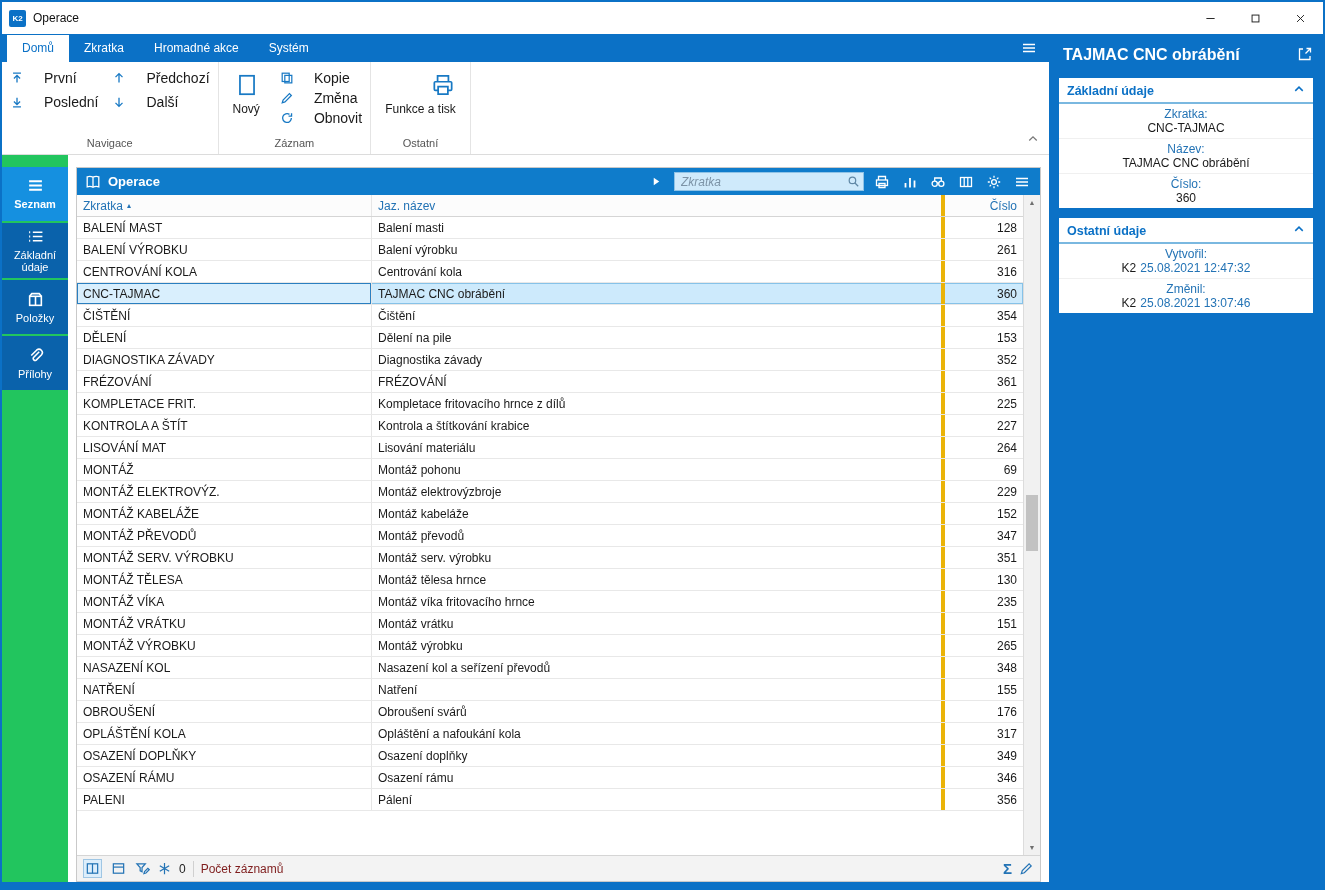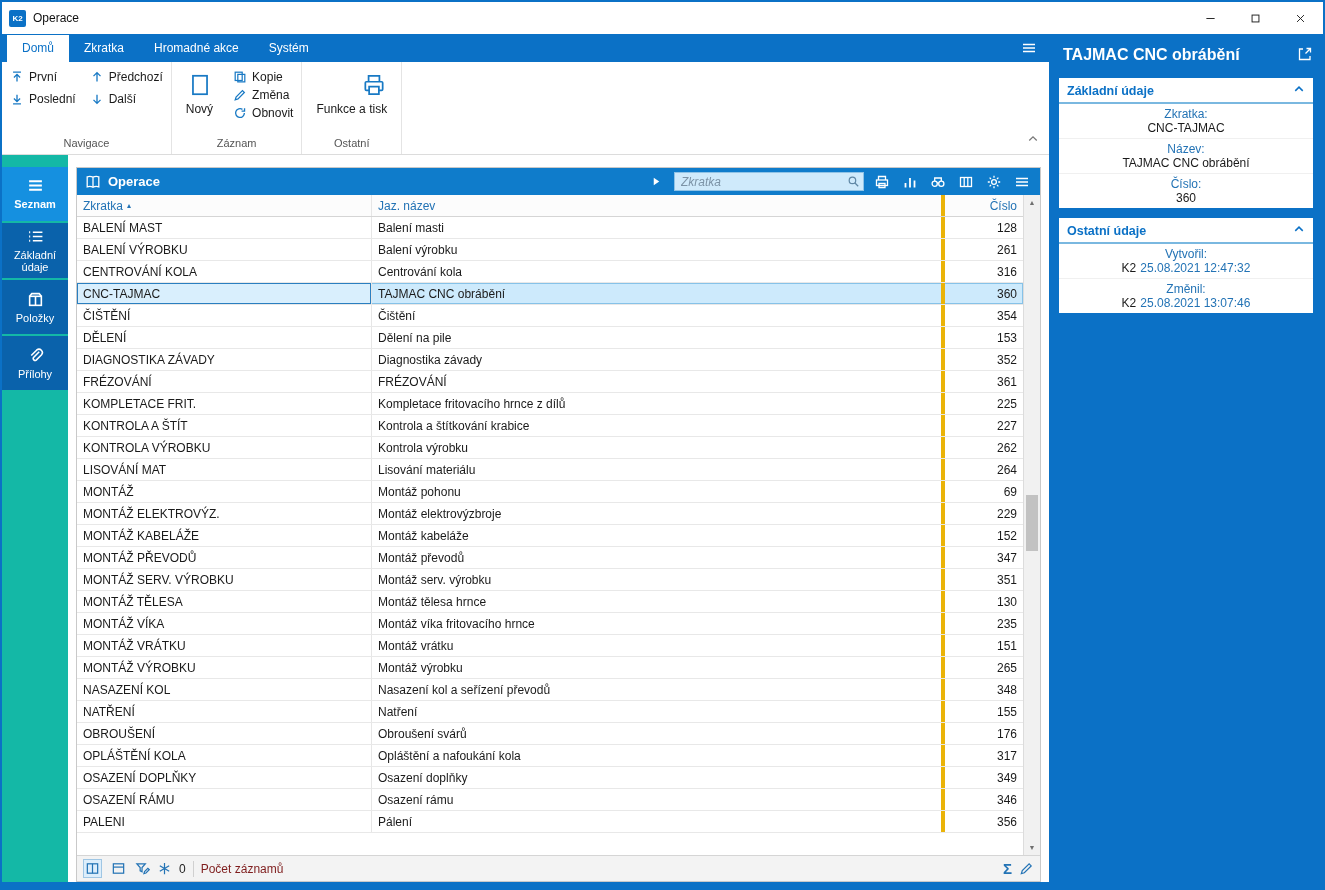--- a/index.html
+++ b/index.html
@@ -24,30 +24,30 @@
   .rtab-menu { position: absolute; right: 12px; top: 6px; color: #fff; }
   .rtab-menu svg { width: 16px; height: 16px; }
 
   
   .ribbon-body { height: 93px; background: #fff; border-bottom: 1px solid #dcdcdc; display: flex; position: relative; }
   .rgroup { display: flex; flex-direction: column; border-right: 1px solid #e4e4e4; padding: 0 8px; }
   .rg-content { flex: 1; display: flex; gap: 14px; padding-top: 8px; }
   .rg-label { text-align: center; font-size: 11px; color: #555; padding: 2px 0 5px; }
   .vcol { display: flex; flex-direction: column; gap: 8px; }
   .vcol.tight { gap: 4px; }
-  .sbtn { display: flex; align-items: center; gap: 5px; font-size: 12px; color: #1a1a1a; white-space: nowrap; }
+  .sbtn { display: flex; align-items: center; gap: 20px; font-size: 14px; color: #1a1a1a; white-space: nowrap; }
   .sbtn svg { width: 14px; height: 14px; color: #1879c4; flex: none; }
   .bigbtn { display: flex; flex-direction: column; align-items: flex-end; gap: 5px; font-size: 12px; color: #1a1a1a; padding: 2px 6px; text-align: center; line-height: 1.15; }
   .bigbtn svg { width: 26px; height: 26px; color: #1879c4; }
   .ribbon-collapse { position: absolute; right: 10px; bottom: 5px; color: #777; }
   .ribbon-collapse svg { width: 12px; height: 12px; }
 
   
   .workspace { flex: 1; background: #fff; display: flex; overflow: hidden; }
-  .sidebar { width: 66px; display: flex; flex-direction: column; gap: 2px; padding-top: 12px; background: #14b8a6; }
+  .sidebar { width: 66px; display: flex; flex-direction: column; gap: 2px; padding-top: 12px; background: #22c55e; }
   .stile { background: #0a62ab; color: #fff; min-height: 54px; display: flex; flex-direction: column; align-items: center; justify-content: center; gap: 4px; font-size: 11px; text-align: center; line-height: 1.1; padding: 5px 2px; }
   .stile.active { background: #1590e0; font-weight: bold; }
   .stile svg { width: 17px; height: 17px; }
 
   .main-wrap { flex: 1; padding: 12px 8px 0 8px; display: flex; }
   .panel { flex: 1; display: flex; flex-direction: column; border: 1px solid #c9c9c9; }
 
   
   .phead { height: 27px; background: #0f7ccb; display: flex; align-items: center; padding: 0 8px; gap: 7px; color: #fff; flex: none; }
   .phead .ptitle { font-size: 13px; font-weight: bold; }
@@ -388,25 +388,20 @@
                       <div class="tcell c0">KOMPLETACE FRIT.</div>
                       <div class="tcell c1">Kompletace fritovacího hrnce z dílů</div>
                       <div class="tcell c2">225</div>
                     </div>
                     <div class="trow">
                       <div class="tcell c0">KONTROLA A ŠTÍT</div>
                       <div class="tcell c1">Kontrola a štítkování krabice</div>
                       <div class="tcell c2">227</div>
                     </div>
                     <div class="trow">
-                      <div class="tcell c0">KONTROLA VÝROBKU</div>
-                      <div class="tcell c1">Kontrola výrobku</div>
-                      <div class="tcell c2">262</div>
-                    </div>
-                    <div class="trow">
                       <div class="tcell c0">LISOVÁNÍ MAT</div>
                       <div class="tcell c1">Lisování materiálu</div>
                       <div class="tcell c2">264</div>
                     </div>
                     <div class="trow">
                       <div class="tcell c0">MONTÁŽ</div>
                       <div class="tcell c1">Montáž pohonu</div>
                       <div class="tcell c2">69</div>
                     </div>
                     <div class="trow">

